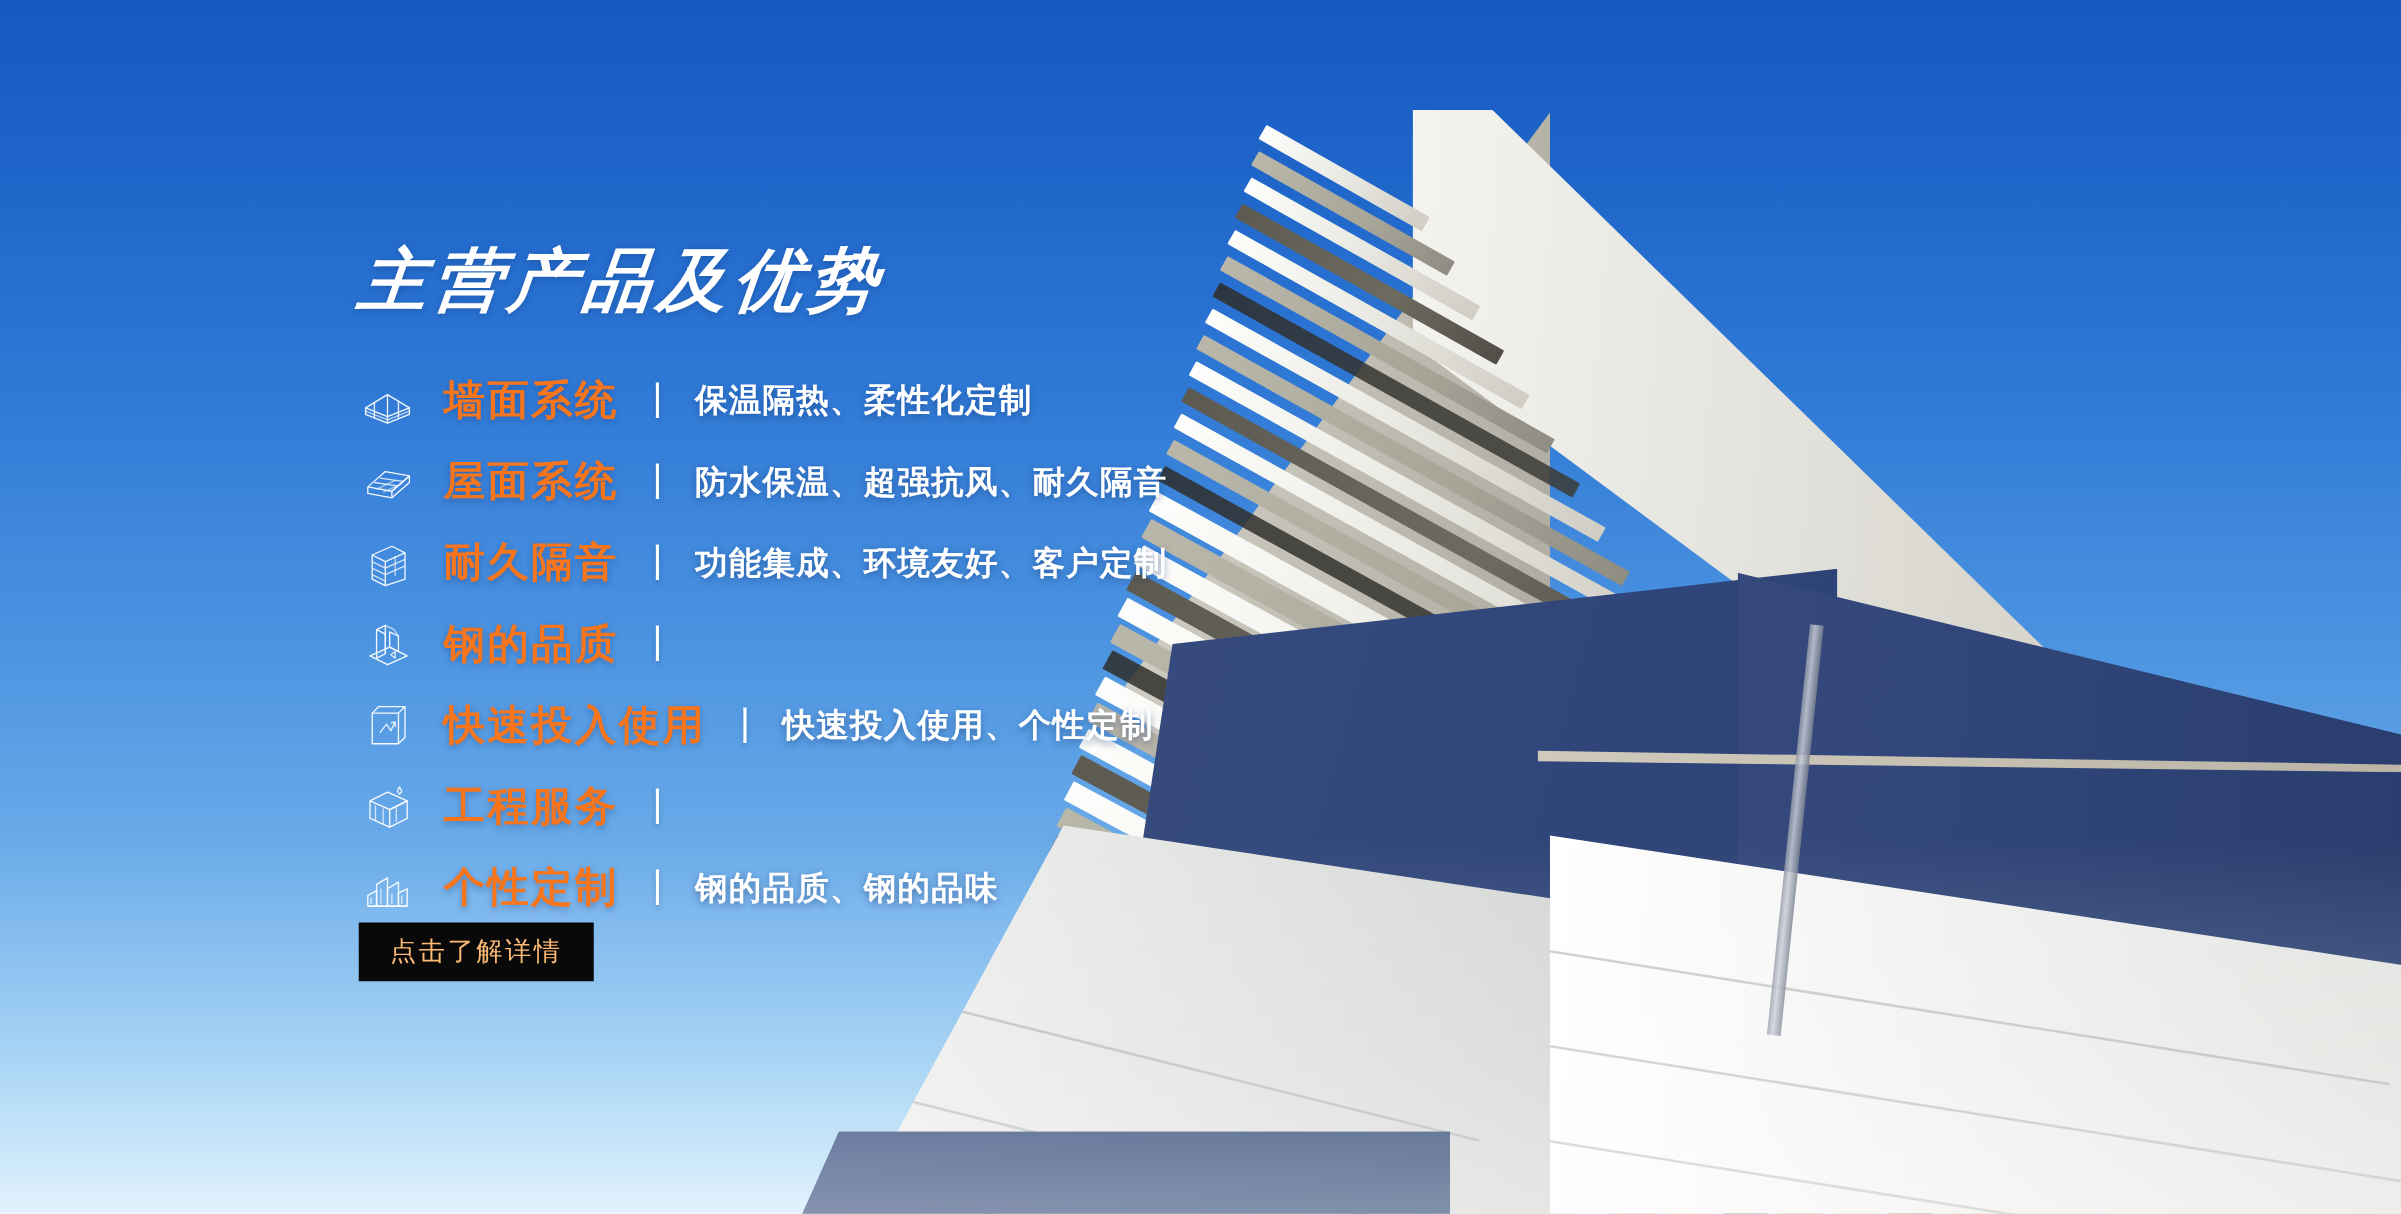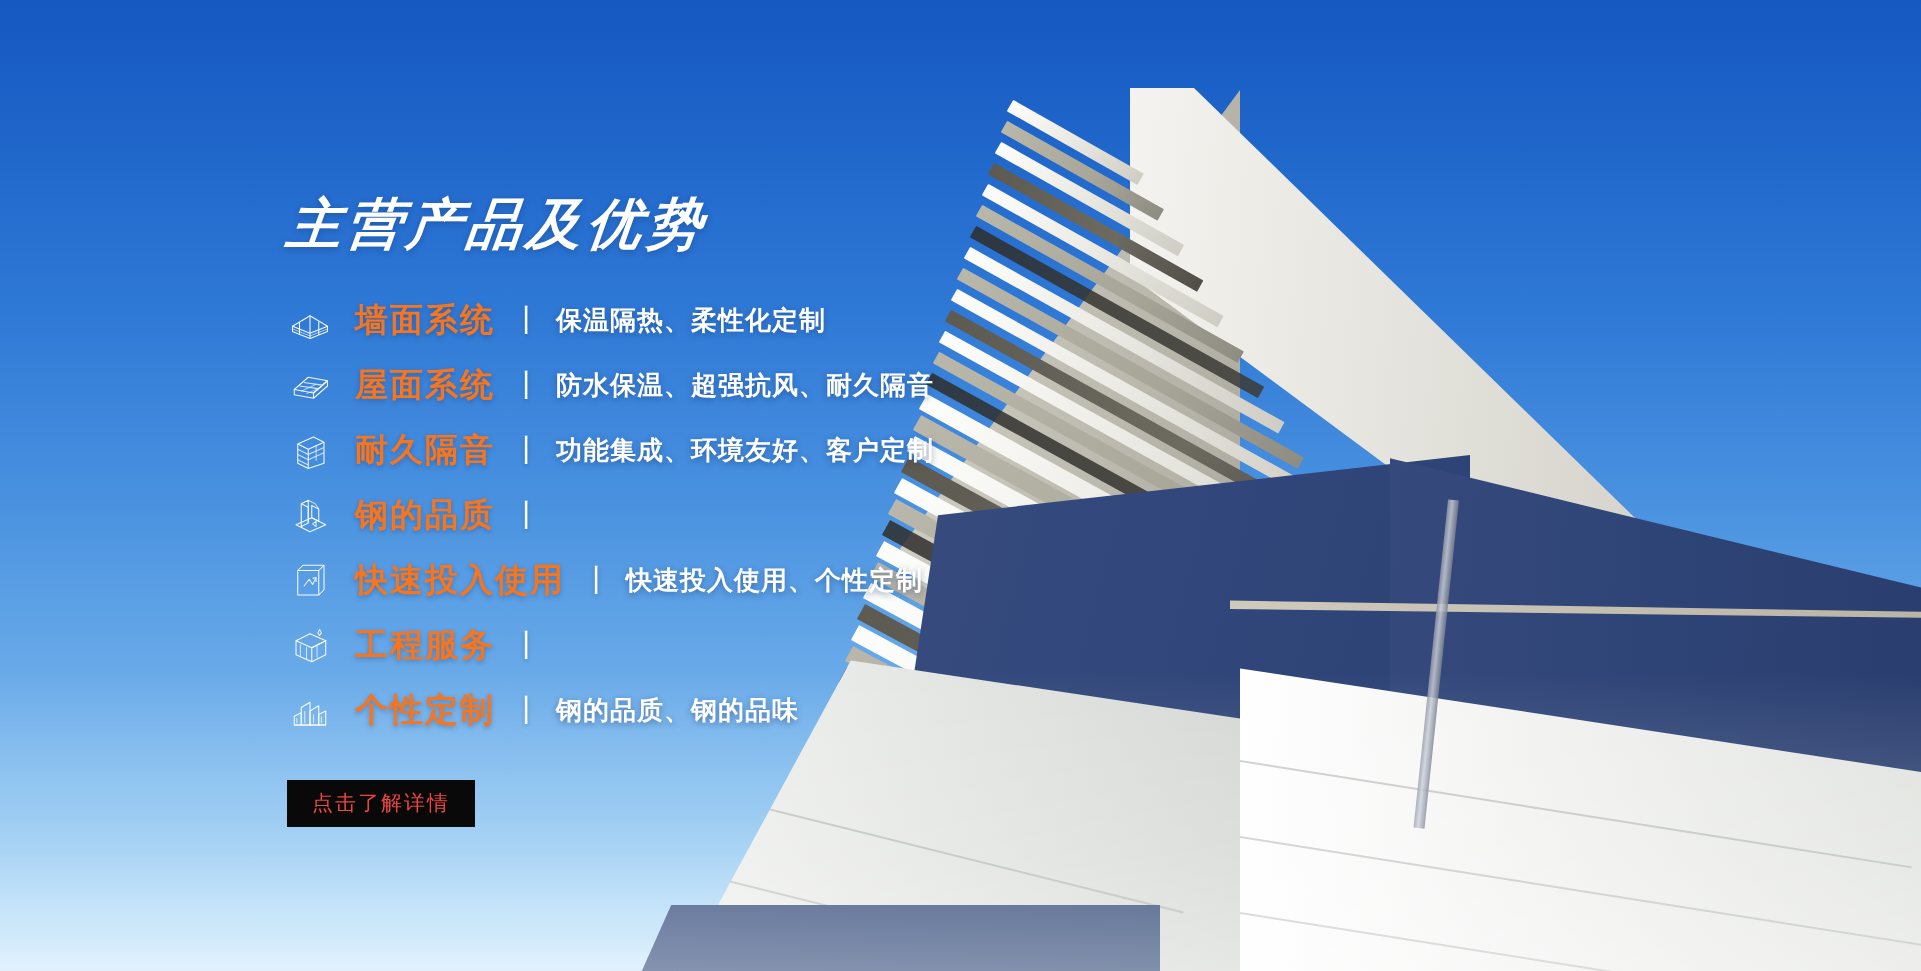--- a/index.html
+++ b/index.html
@@ -180,26 +180,25 @@
   .desc{
     color:#ffffff;
     font-size:26px;
     font-weight:700;
     letter-spacing:1px;
     white-space:nowrap;
     text-shadow:0 2px 6px rgba(18,48,105,.45);
   }
 
   .cta{
-    margin-top:42px;
     display:inline-flex;
     align-items:center; justify-content:center;
     width:188px; height:47px;
     background:#090909;
-    color:#ef4444;
+    color:#fdba74;
     font-size:21px;
     letter-spacing:2px;
     border:none;
     cursor:pointer;
     font-family:"Liberation Sans","DejaVu Sans",sans-serif;
   }
 </style>
 </head>
 <body>
 

